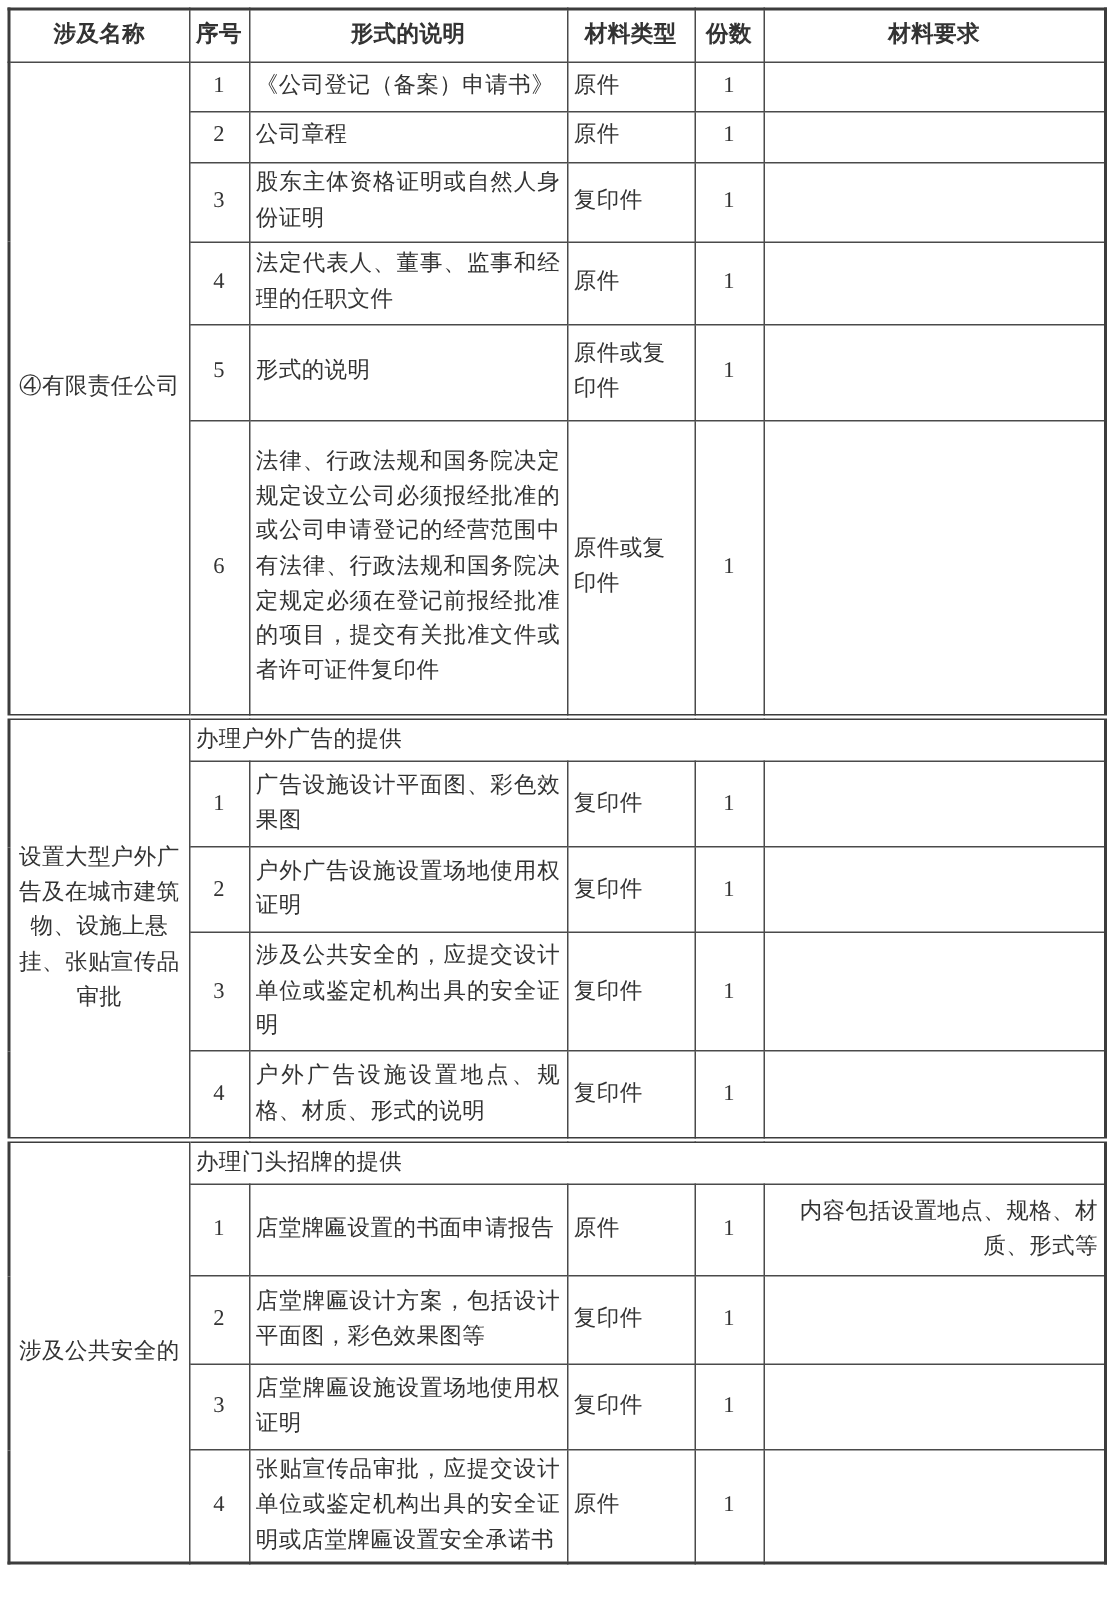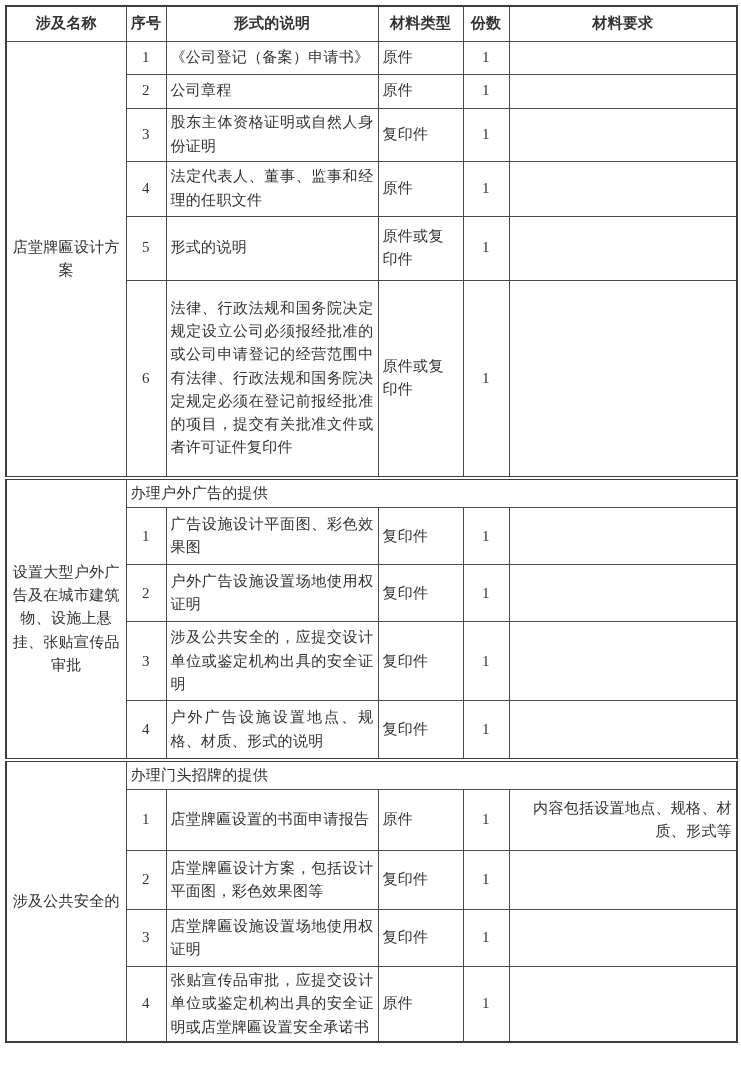--- a/index.html
+++ b/index.html
@@ -106,21 +106,21 @@
         <th class="hdr">序号</th>
         <th class="hdr">形式的说明</th>
         <th class="hdr">材料类型</th>
         <th class="hdr">份数</th>
         <th class="hdr">材料要求</th>
       </tr>
     </thead>
 
     <tbody>
       <tr class="h33">
-        <td class="name-cell" rowspan="6">店堂牌匾设计方案</td>
+        <td class="name-cell" rowspan="6">④有限责任公司</td>
         <td class="no-cell">1</td>
         <td class="mat-cell">《公司登记（备案）申请书》</td>
         <td class="typ-cell">原件</td>
         <td class="cnt-cell">1</td>
         <td class="req-cell"></td>
       </tr>
       <tr class="h34">
         <td class="no-cell">2</td>
         <td class="mat-cell">公司章程</td>
         <td class="typ-cell">原件</td>

